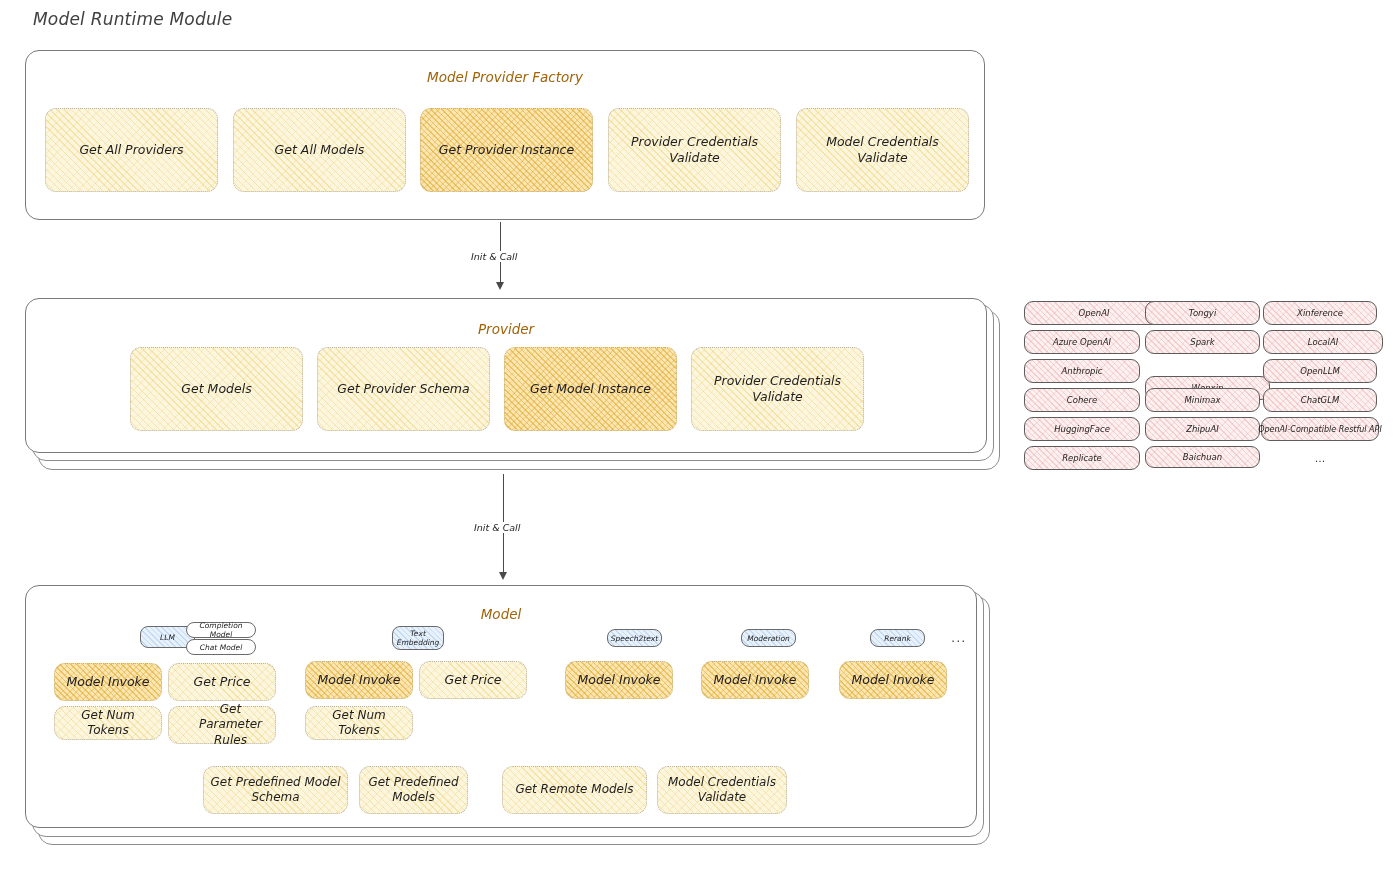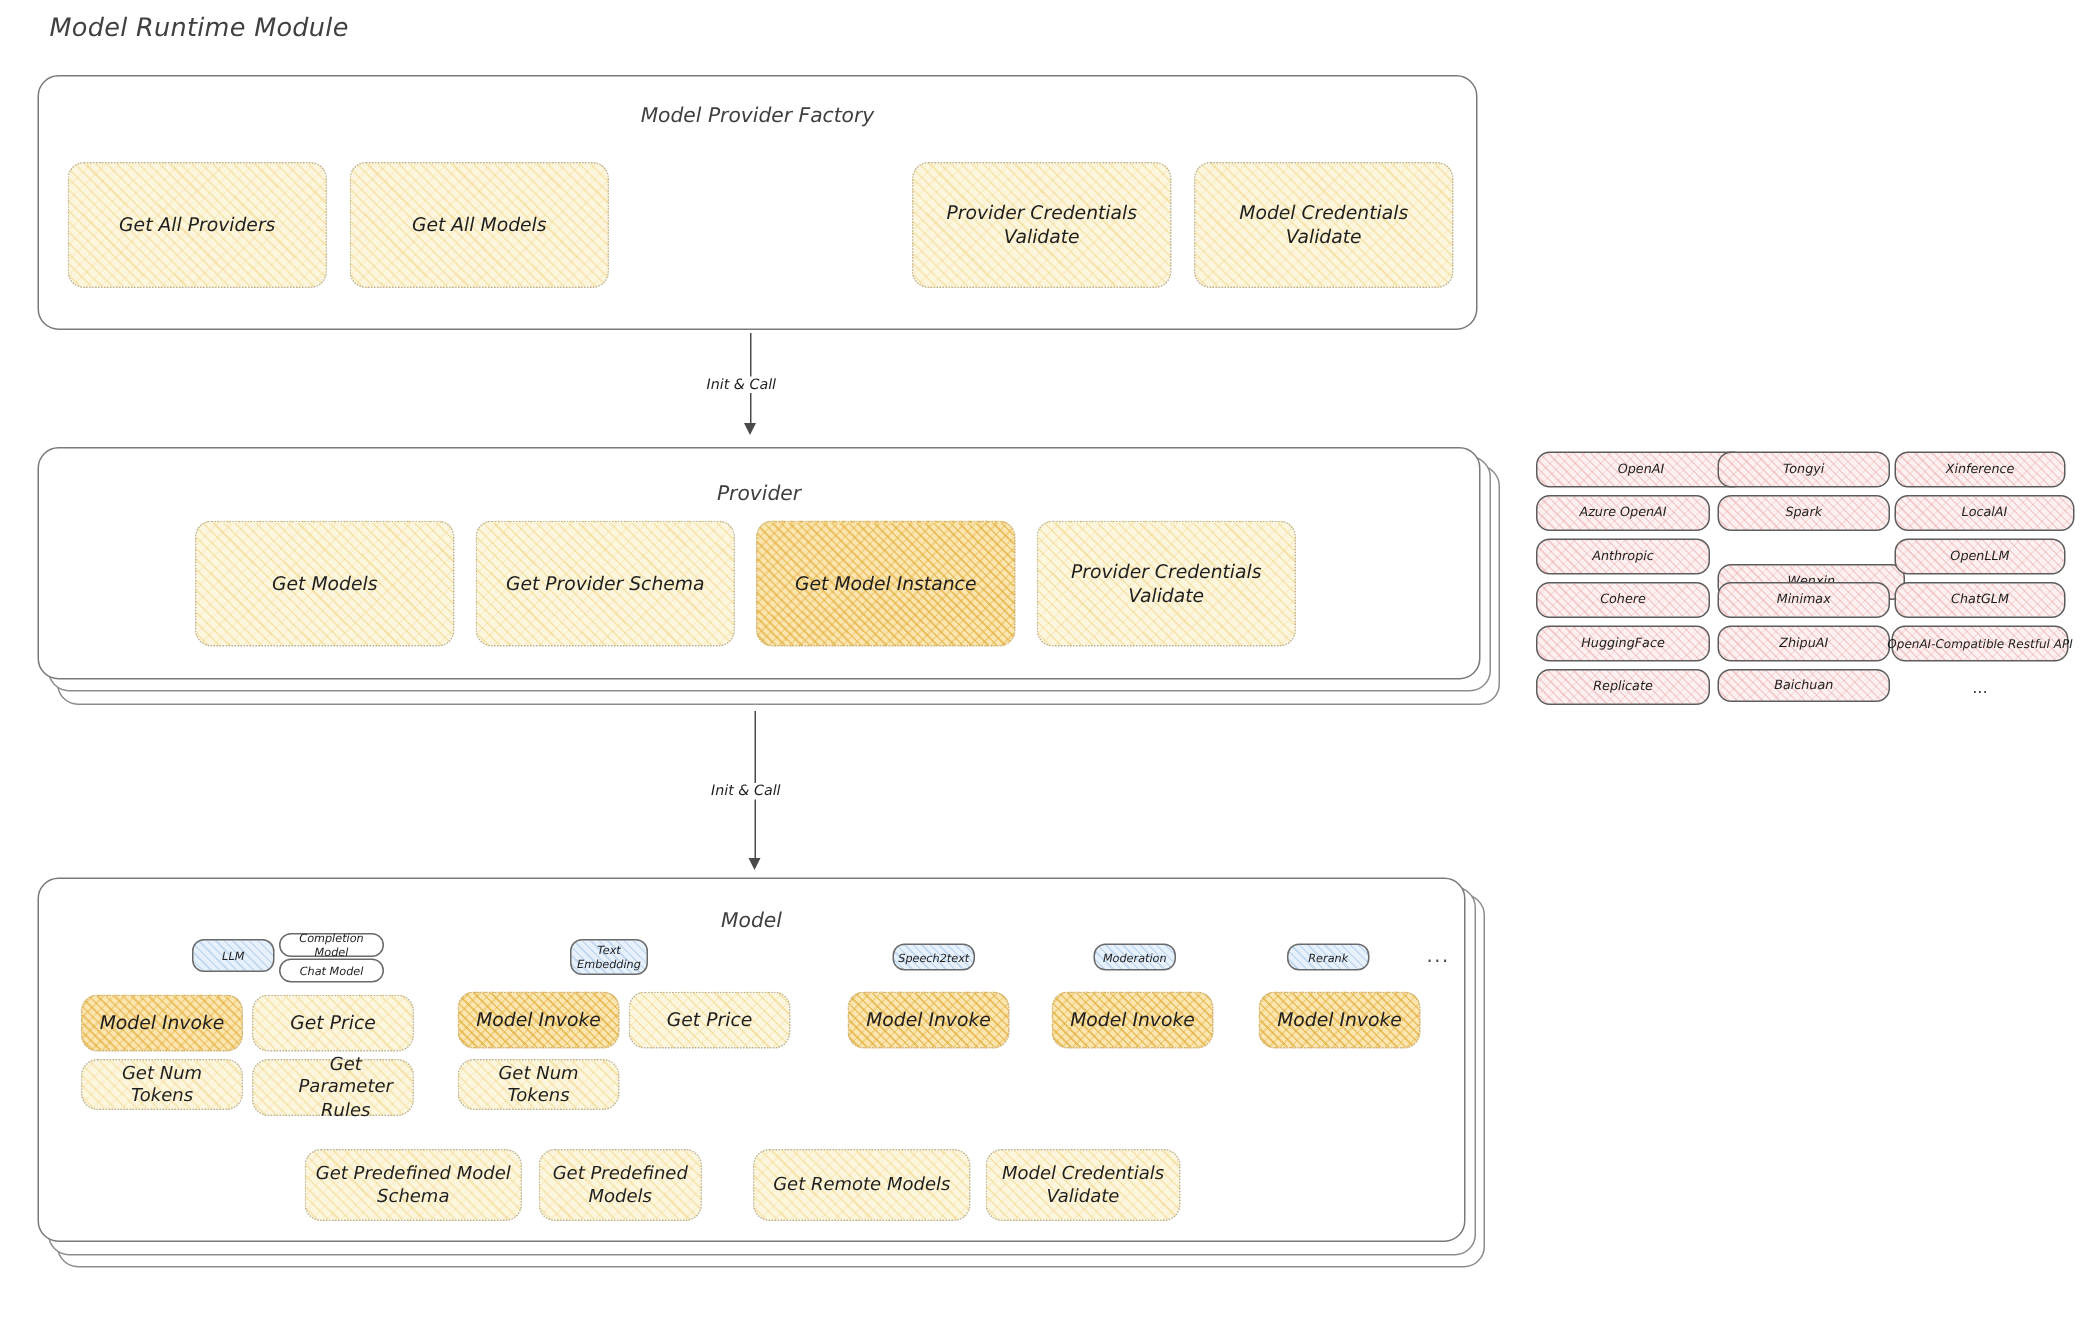--- a/index.html
+++ b/index.html
@@ -39,21 +39,21 @@
     background: #ffffff;
     border: 1.1px solid #8d8d8d;
     border-radius: 14px;
   }
   .panel-title {
     position: absolute;
     left: 0; right: 0;
     text-align: center;
     font-size: 13.5px;
     font-style: italic;
-    color: #404040;
+    color: #a16207;
   }
 
   
   .chip {
     position: absolute;
     border-radius: 11px;
     border: 1.1px dotted #b9b2a0;
     display: flex;
     align-items: center;
     justify-content: center;
@@ -117,20 +117,21 @@
     color: #1e1e1e;
     line-height: 1.2;
     background: #ffffff;
     padding: 0 3px;
   }
   .badge.blue {
     background-color: #e7f1fb;
     background-image:
       repeating-linear-gradient(45deg, rgba(110,160,215,.28) 0 1px, rgba(0,0,0,0) 1px 4px);
     border-color: #6a6a6a;
+    margin-left: 12px;
   }
 
   
   .arrow-line {
     position: absolute;
     width: 1.4px;
     background: #4a4a4a;
   }
   .arrow-head {
     position: absolute;
@@ -165,20 +166,23 @@
   <div class="panel" style="left:25px; top:50px; width:960px; height:170px;">
     <div class="panel-title" style="top:18px;">Model Provider Factory</div>
   </div>
 
   <div class="chip" style="left:45px; top:108px; width:173px; height:84px;">
     <span>Get All Providers</span>
   </div>
   <div class="chip" style="left:233px; top:108px; width:173px; height:84px;">
     <span>Get All Models</span>
   </div>
+  <div class="chip hi" style="left:420px; top:108px; width:173px; height:84px;">
+    <span>Get Provider Instance</span>
+  </div>
   <div class="chip" style="left:608px; top:108px; width:173px; height:84px;">
     <span>Provider Credentials Validate</span>
   </div>
   <div class="chip" style="left:796px; top:108px; width:173px; height:84px;">
     <span>Model Credentials Validate</span>
   </div>
 
   <div class="arrow-line" style="left:500px; top:222px; height:62px;"></div>
   <div class="arrow-head" style="left:496px; top:282px;"></div>
   <div class="arrow-label" style="left:467px; top:251px;">Init &amp; Call</div>

